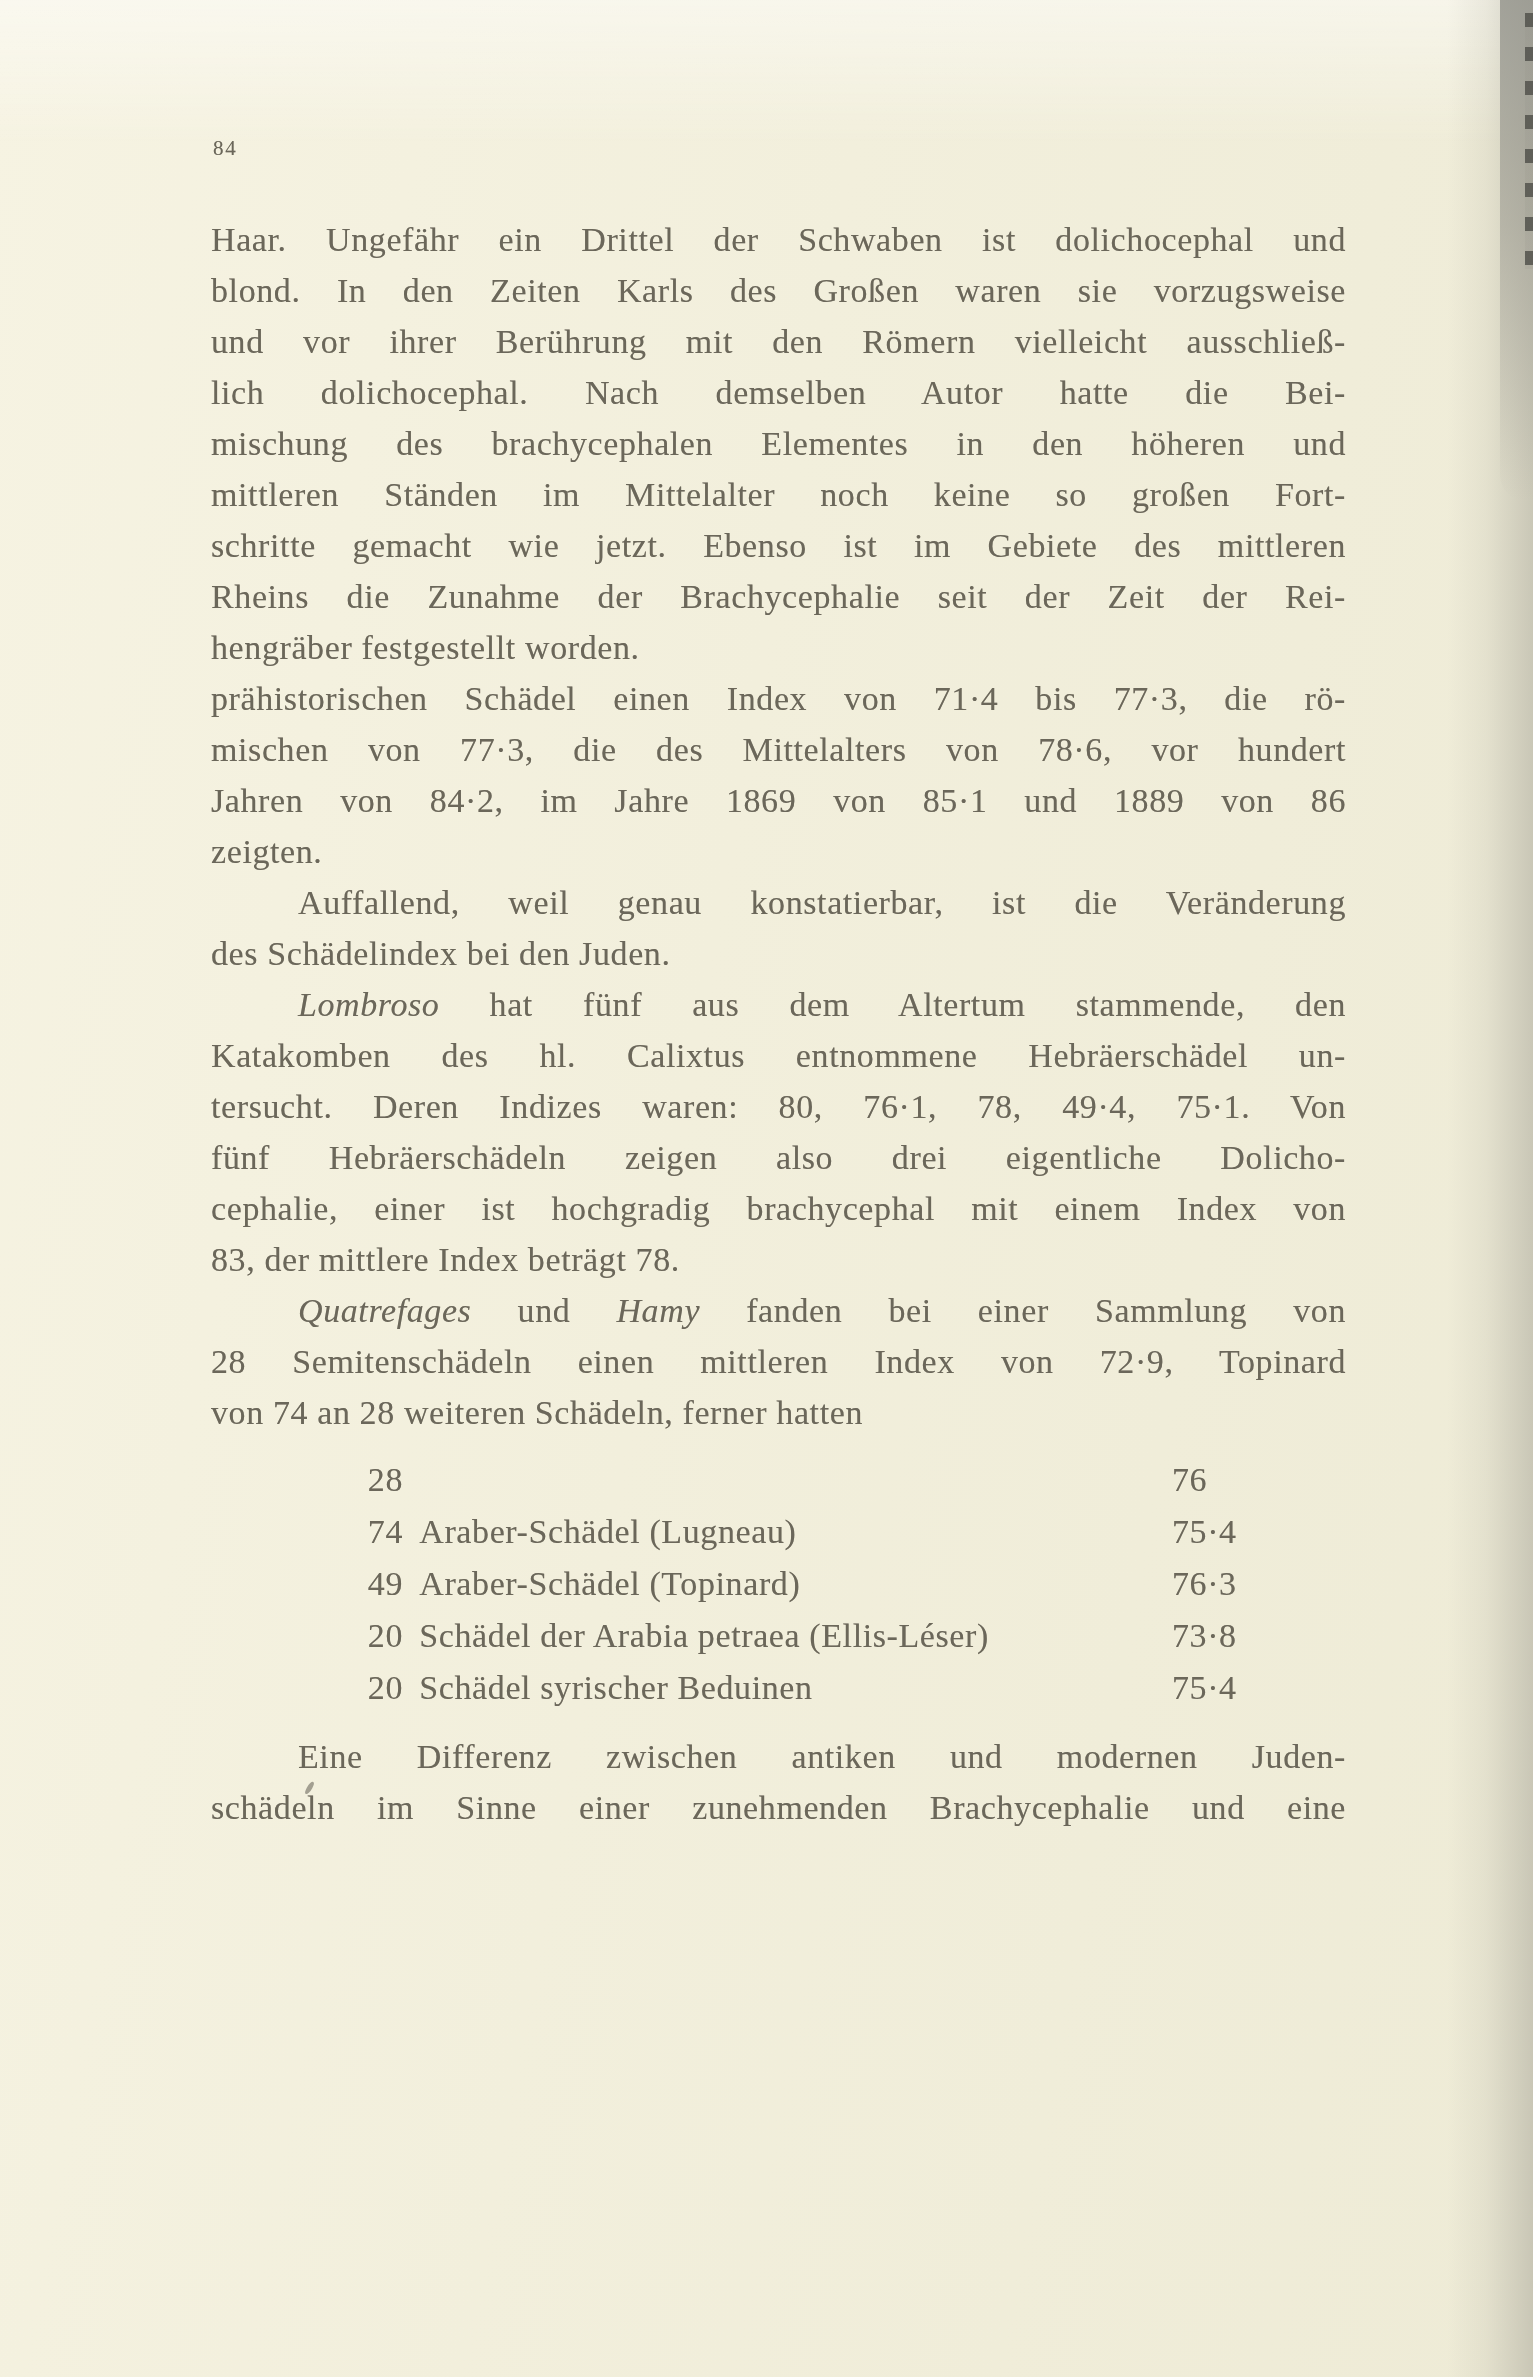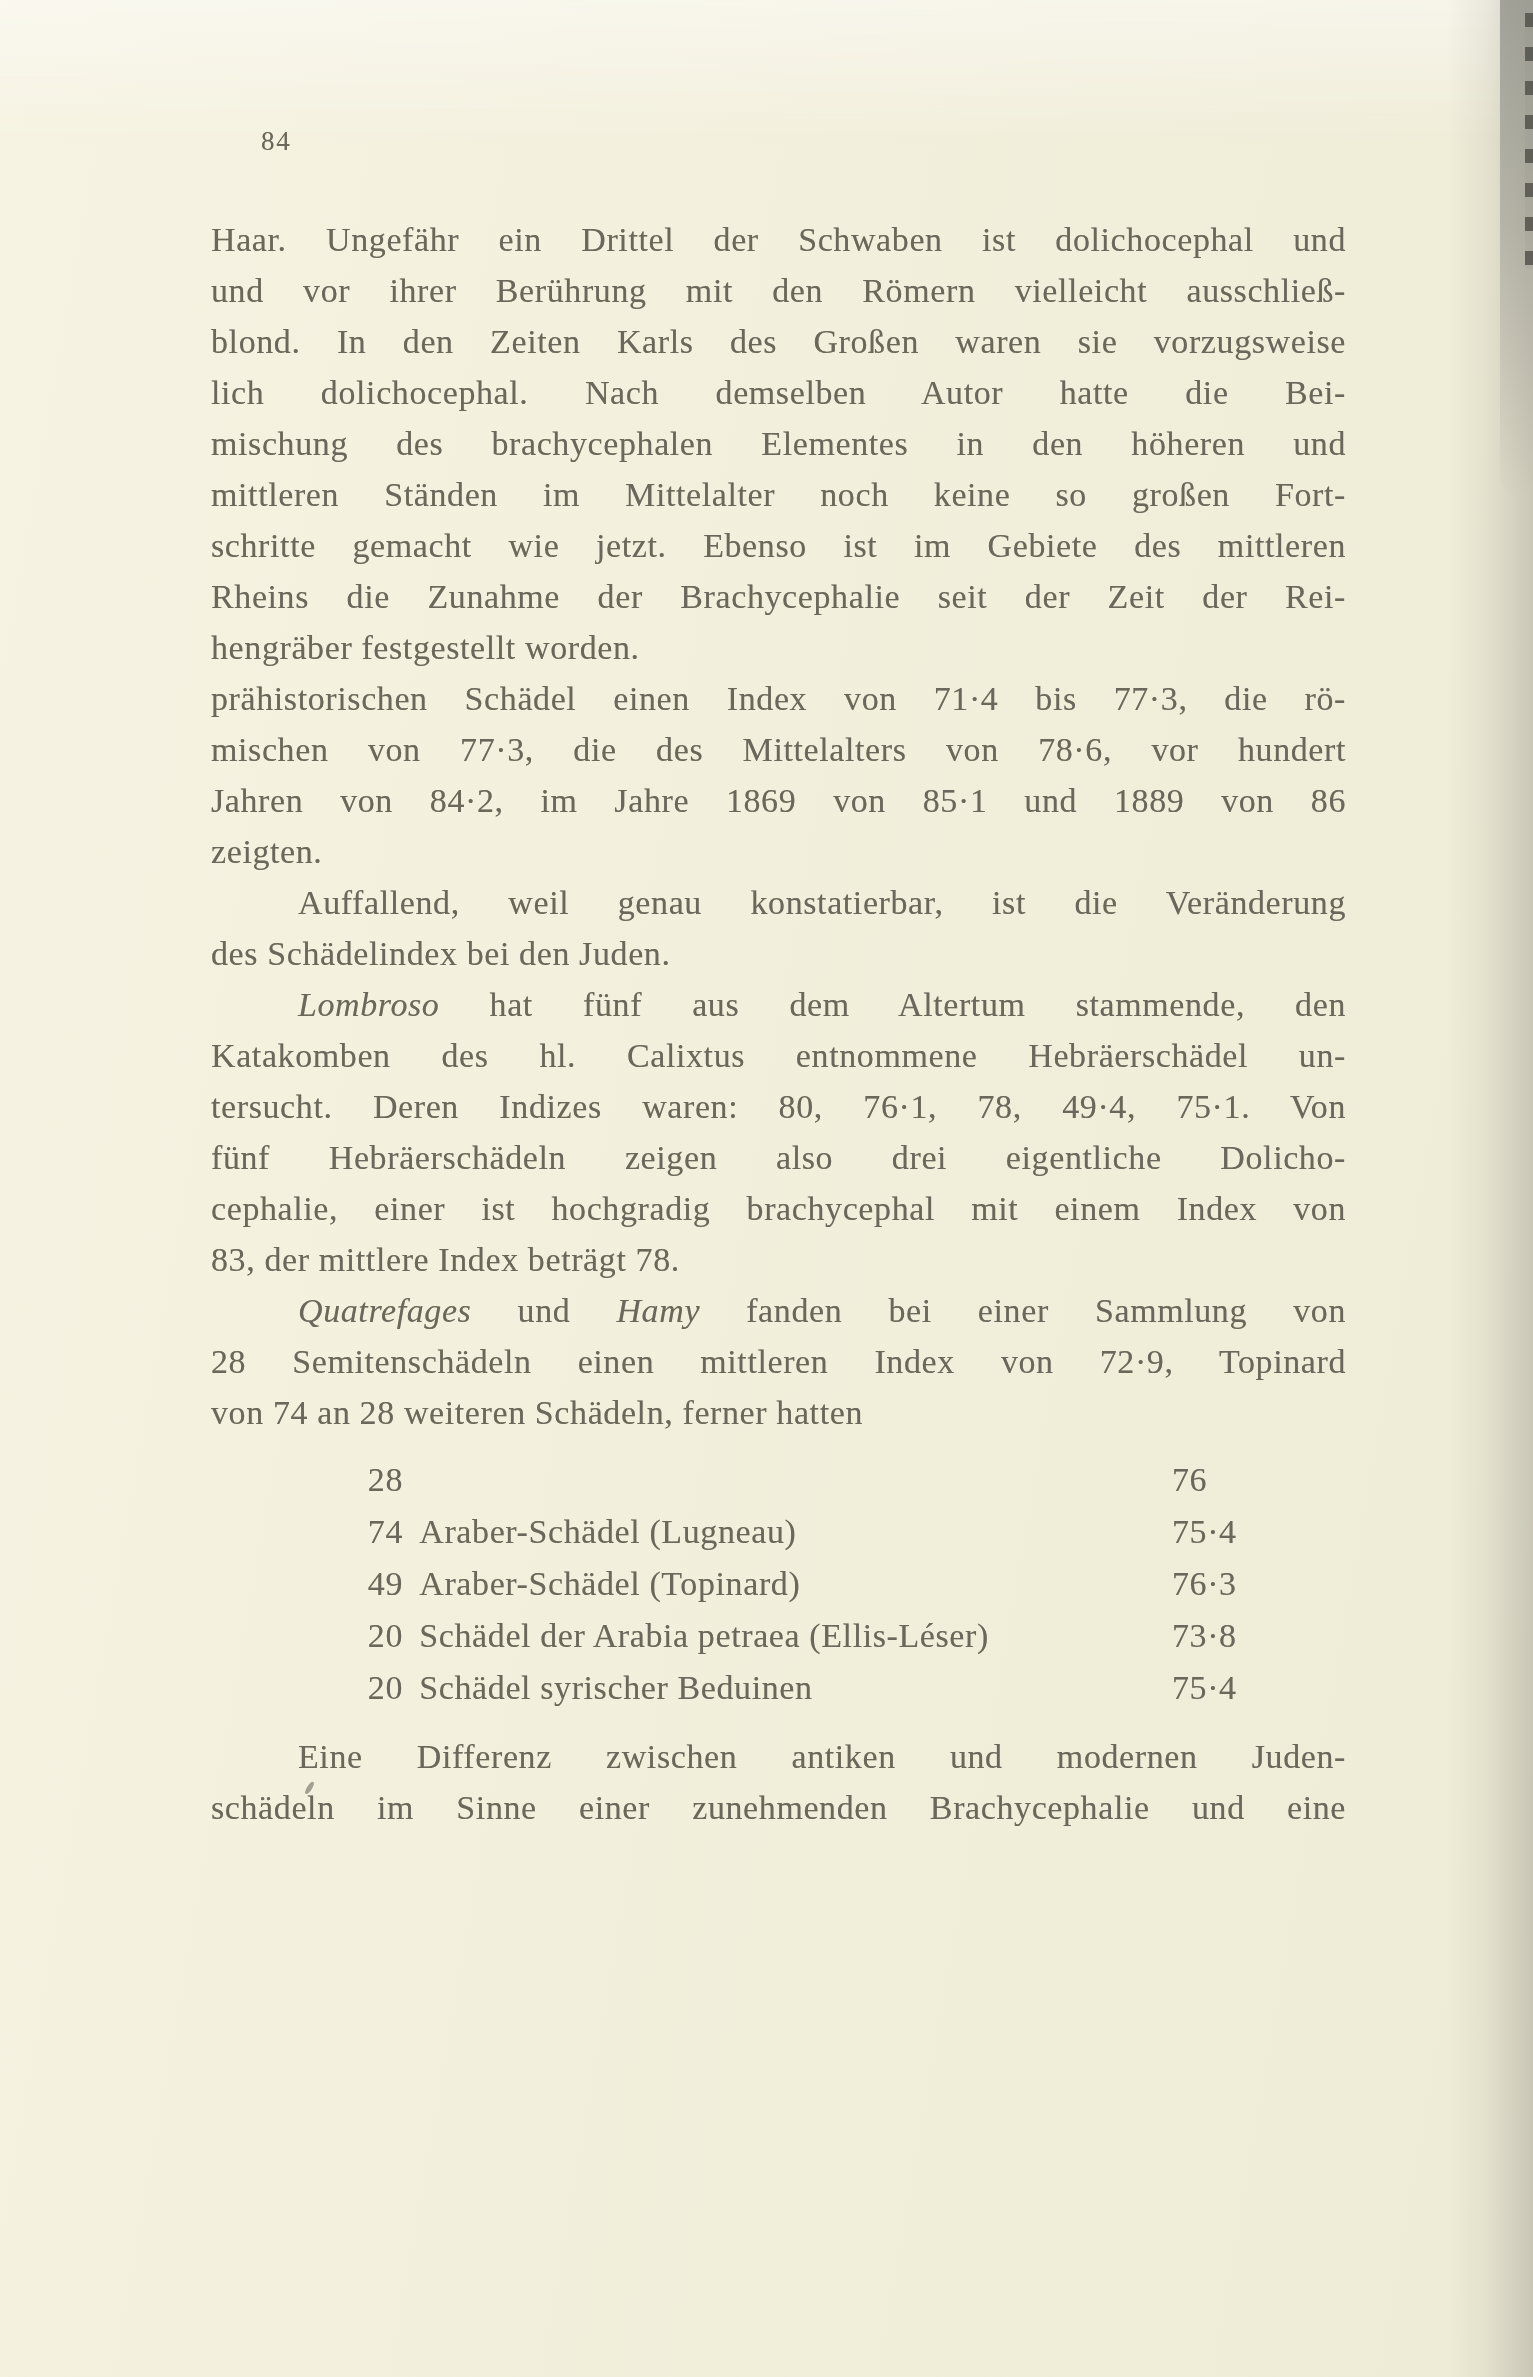--- a/index.html
+++ b/index.html
@@ -44,24 +44,23 @@
   .stray-mark {
     position: absolute; left: 307px; top: 1781px;
     width: 5.2px; height: 14px;
     border-radius: 60% 40% 60% 40%;
     background: rgba(96,93,82,0.55);
     transform: rotate(28deg);
   }
 
   
   .pagenum {
-    position: absolute; left: 213px; top: 126px;
-    font-size: 27px; letter-spacing: 1.7px;
+    position: absolute; left: 213px; top: 136px;
+    font-size: 21px; letter-spacing: 1.7px;
     text-shadow: 0 0 0.6px rgba(107,103,90,0.45);
-    margin-left: 48px;
   }
   .content {
     position: absolute; left: 211px; top: 214px;
     width: 1135px;
     font-family: Liberation Serif, serif;
   }
   .tline {
     height: 51px; line-height: 51px;
     font-size: 34px; letter-spacing: 0.6px;
     text-shadow: 0 0 0.6px rgba(107,103,90,0.40);
@@ -90,22 +89,22 @@
 <div class="edge-top"></div>
 <div class="edge-dashes"></div>
 <div class="stray-mark"></div>
 
 <div class="pagenum">84</div>
 
 <div class="content">
   <div id="before">
       <div>
         <div class="tline just">Haar. Ungefähr ein Drittel der Schwaben ist dolichocephal und</div>
+        <div class="tline just">blond. In den Zeiten Karls des Großen waren sie vorzugsweise</div>
         <div class="tline just">und vor ihrer Berührung mit den Römern vielleicht ausschließ-</div>
-        <div class="tline just">blond. In den Zeiten Karls des Großen waren sie vorzugsweise</div>
         <div class="tline just">lich dolichocephal. Nach demselben Autor hatte die Bei-</div>
         <div class="tline just">mischung des brachycephalen Elementes in den höheren und</div>
         <div class="tline just">mittleren Ständen im Mittelalter noch keine so großen Fort-</div>
         <div class="tline just">schritte gemacht wie jetzt. Ebenso ist im Gebiete des mittleren</div>
         <div class="tline just">Rheins die Zunahme der Brachycephalie seit der Zeit der Rei-</div>
         <div class="tline">hengräber festgestellt worden.</div>
       </div>
       <div>
         <div class="tline just">prähistorischen Schädel einen Index von 71·4 bis 77·3, die rö-</div>
         <div class="tline just">mischen von 77·3, die des Mittelalters von 78·6, vor hundert</div>

